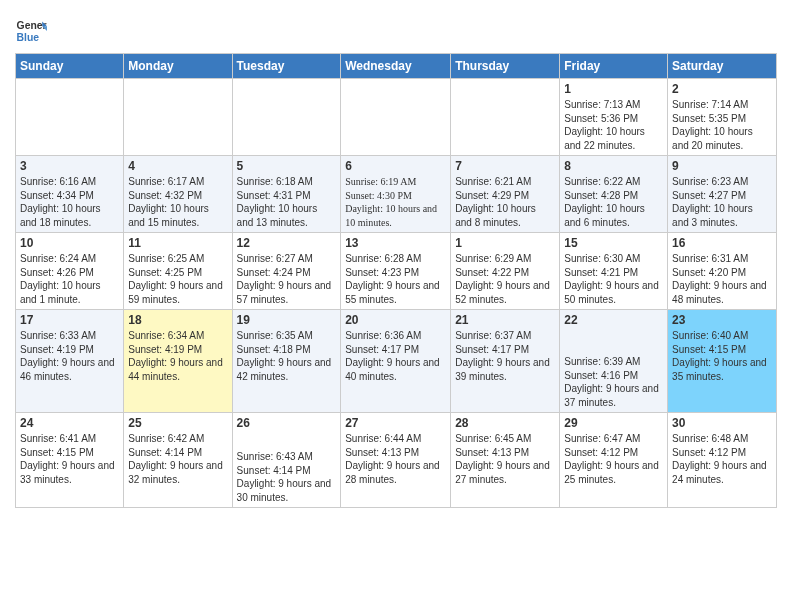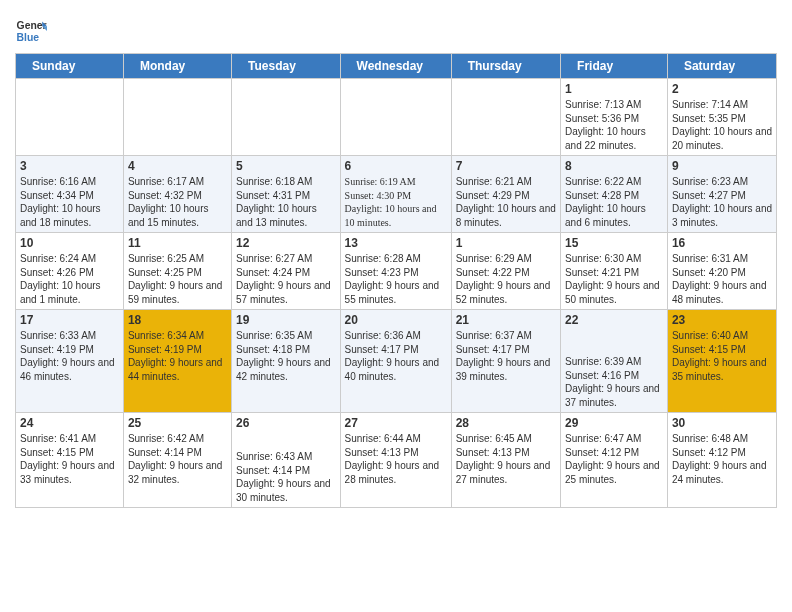--- a/index.html
+++ b/index.html
@@ -57,21 +57,21 @@
     .calendar {
       width: 100%;
       border-collapse: collapse;
       margin-top: 6px;
     }
     .calendar th {
       background: #3a7abf;
       color: #fff;
       font-size: 12px;
       font-weight: bold;
-      padding: 5px 16px;
+      padding: 5px 4px;
       text-align: left;
       border: 1px solid #ccc;
     }
     .calendar td {
       border: 1px solid #ccc;
       vertical-align: top;
       padding: 3px 4px;
       width: 113px;
       min-height: 70px;
       font-size: 10px;
@@ -237,21 +237,21 @@
 Daylight: 9 hours and 48 minutes.</div>
         </td>
       </tr>
       <tr>
         <td style="background: rgb(240, 244, 250);">
           <span class="day-number">17</span>
           <div class="day-info" style="white-space: pre-line;">Sunrise: 6:33 AM
 Sunset: 4:19 PM
 Daylight: 9 hours and 46 minutes.</div>
         </td>
-        <td style="background: #eab308;">
+        <td style="background: #fef9c3;">
           <span class="day-number">18</span>
           <div class="day-info" style="white-space: pre-line;">Sunrise: 6:34 AM
 Sunset: 4:19 PM
 Daylight: 9 hours and 44 minutes.</div>
         </td>
         <td style="background: rgb(240, 244, 250);">
           <span class="day-number">19</span>
           <div class="day-info" style="white-space: pre-line;">Sunrise: 6:35 AM
 Sunset: 4:18 PM
 Daylight: 9 hours and 42 minutes.</div>
@@ -267,21 +267,21 @@
           <div class="day-info" style="white-space: pre-line;">Sunrise: 6:37 AM
 Sunset: 4:17 PM
 Daylight: 9 hours and 39 minutes.</div>
         </td>
         <td style="background: rgb(240, 244, 250);">
           <span class="day-number">22</span>
           <div class="day-info" style="white-space: pre-line; margin-top: 28px;">Sunrise: 6:39 AM
 Sunset: 4:16 PM
 Daylight: 9 hours and 37 minutes.</div>
         </td>
-        <td style="background: #eab308;">
+        <td style="background: #7dd3fc;">
           <span class="day-number">23</span>
           <div class="day-info" style="white-space: pre-line;">Sunrise: 6:40 AM
 Sunset: 4:15 PM
 Daylight: 9 hours and 35 minutes.</div>
         </td>
       </tr>
       <tr>
         <td>
           <span class="day-number">24</span>
           <div class="day-info" style="white-space: pre-line;">Sunrise: 6:41 AM

